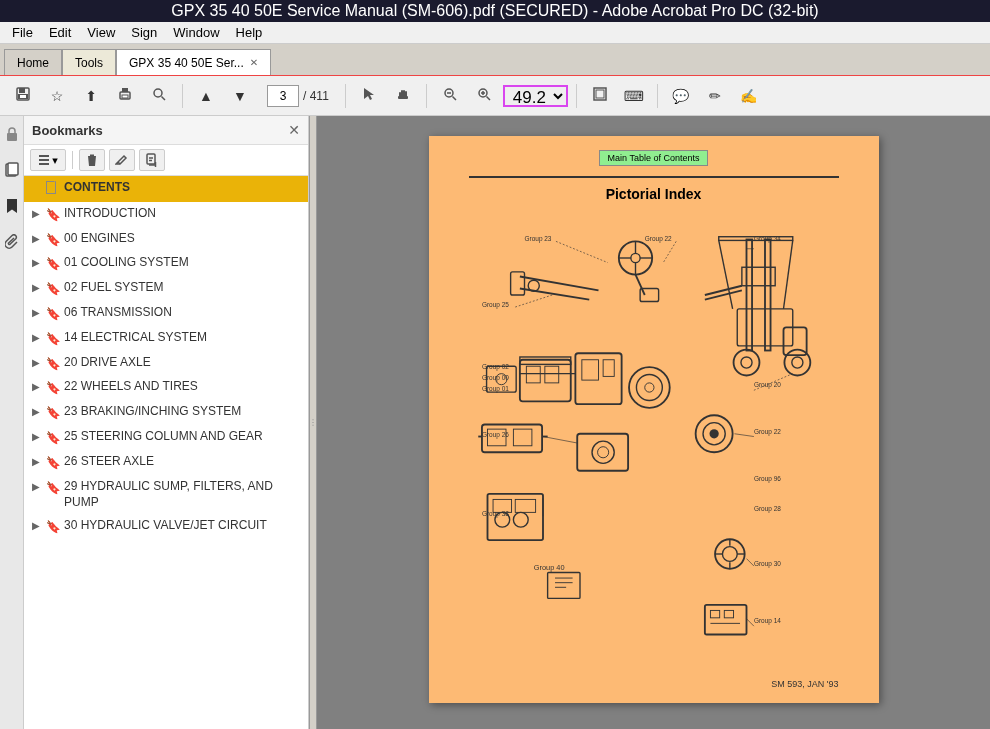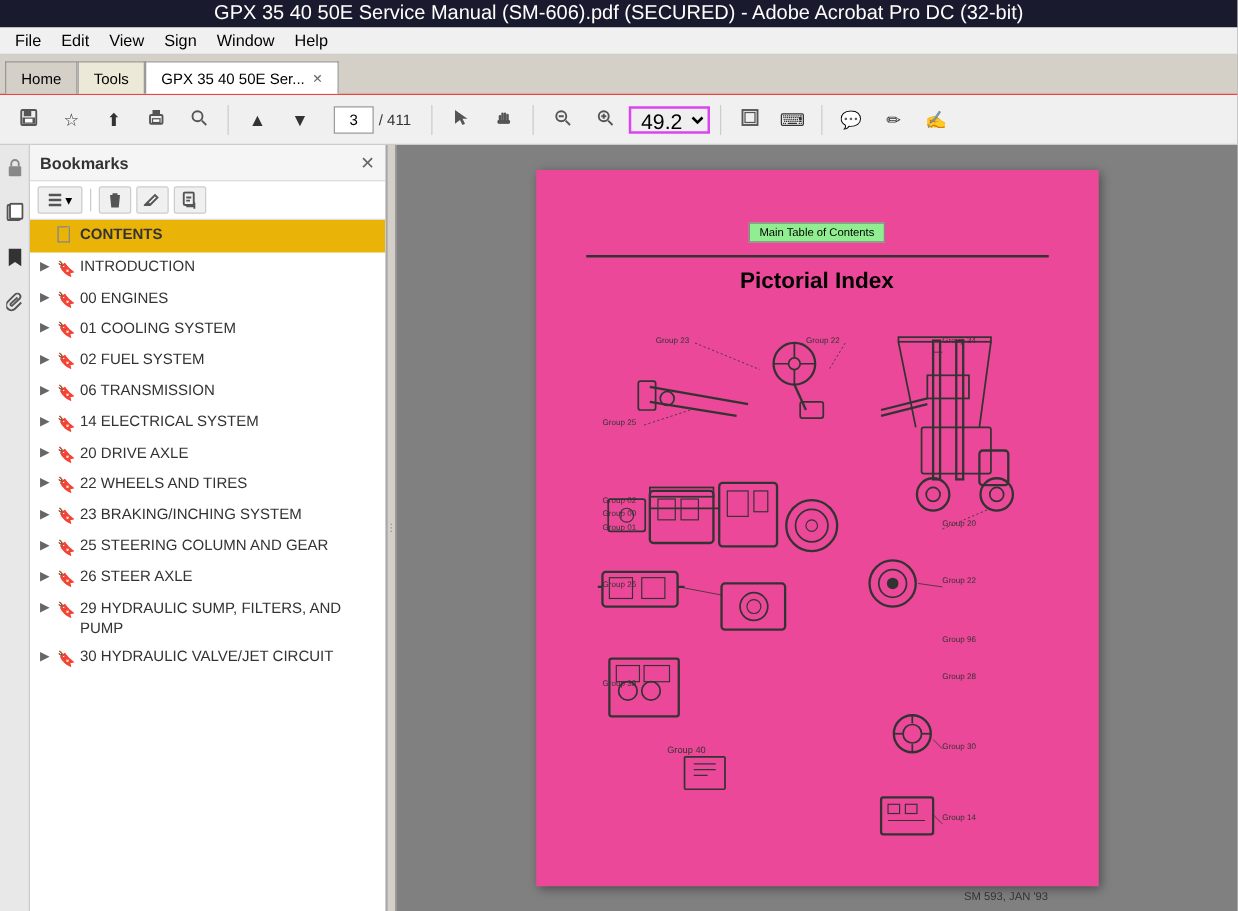--- a/index.html
+++ b/index.html
@@ -223,36 +223,36 @@
       display: flex;
       align-items: center;
       justify-content: center;
       font-size: 8px;
       color: #888;
     }
 
     
     .page {
       width: 450px;
-      background: #ec4899;
-      padding: 42px 40px;
+      background: #fdba74;
+      padding: 14px 40px;
       box-shadow: 2px 2px 8px rgba(0,0,0,0.4);
       min-height: 560px;
       position: relative;
     }
     .page-header-highlight {
       display: inline-block;
       background: #90EE90;
       padding: 2px 8px;
       font-size: 9px;
       border: 1px solid #888;
     }
     .page-title {
       text-align: center;
-      font-size: 18px;
+      font-size: 14px;
       font-weight: bold;
       margin-bottom: 16px;
     }
     .page-divider { border: 1px solid #333; margin-bottom: 8px; }
 
     
     .pictorial-svg {
       width: 100%;
       height: 450px;
     }

